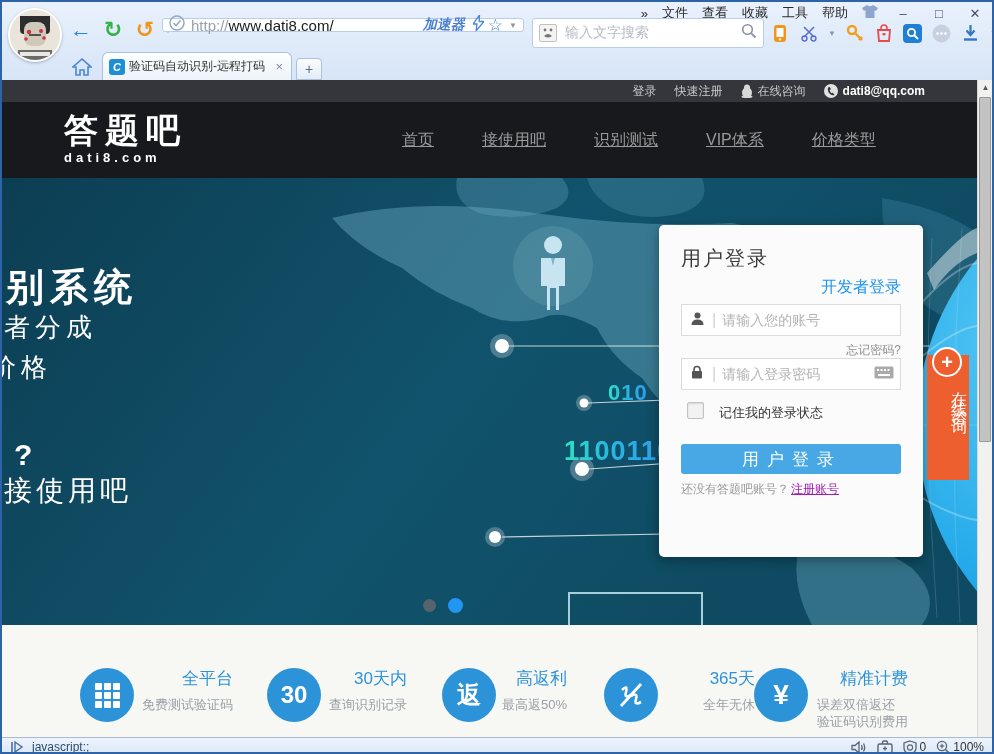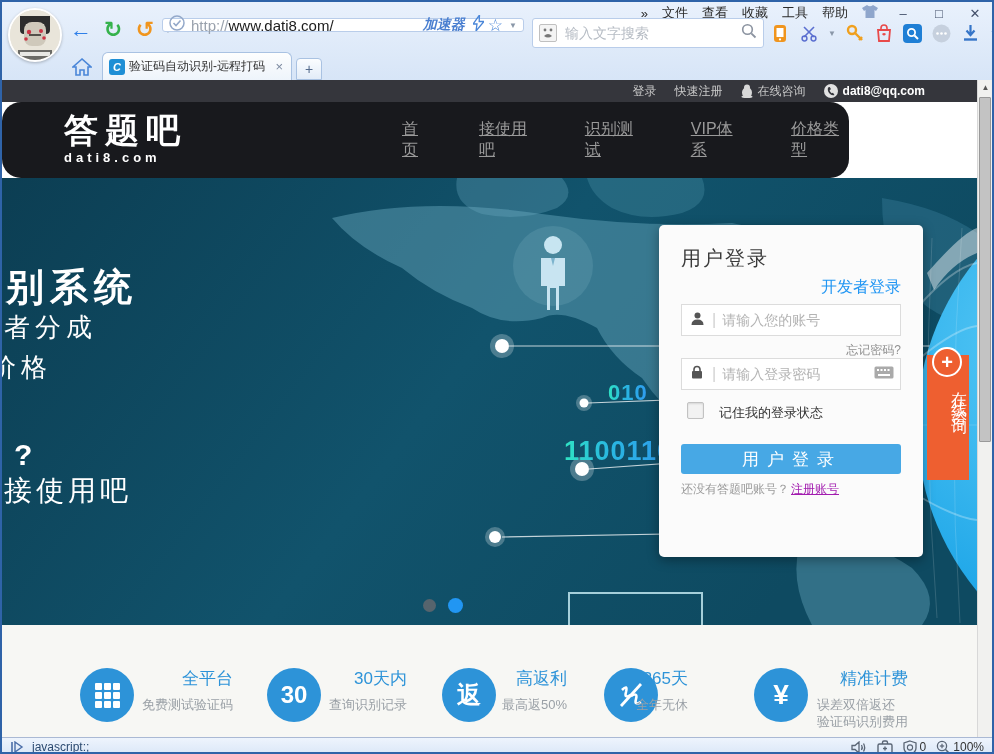--- a/index.html
+++ b/index.html
@@ -22,38 +22,38 @@
   .nb.refresh{color:#35b24c;}
   .nb.undo{color:#f0951e;}
   .caret{font-size:8px;color:#8a97a8;}
   .urlbar{position:absolute;left:160px;top:16px;width:362px;height:14px;background:#fff;border:1px solid #b9cdea;border-radius:3px;display:flex;align-items:center;padding:0 6px;}
   .url-text{flex:1;font-size:15px;white-space:nowrap;overflow:hidden;margin-left:6px;}
   .url-scheme{color:#9aa2ad;}
   .url-host{color:#1b1b1b;}
   .accel{font-size:14px;font-style:italic;font-weight:bold;color:#4a7fd0;margin-right:8px;}
   .star-glyph{font-size:17px;color:#4a86d8;margin:0 6px 0 4px;}
   .searchbox{position:absolute;left:530px;top:16px;width:232px;height:30px;background:#fff;border:1px solid #b9cdea;border-radius:3px;display:flex;align-items:center;padding:0 6px;}
-  .searchbox input{flex:1;border:none;outline:none;font-size:14px;color:#c2410c;background:transparent;min-width:0;font-family:Liberation Sans, sans-serif;}
+  .searchbox input{flex:1;border:none;outline:none;font-size:14px;color:#c2410c;background:transparent;min-width:0;font-family:Liberation Serif, serif;}
   .searchbox input::placeholder{color:#b6bcc4;}
   .engine-ic{width:18px;height:18px;border:1px solid #c0c0c0;border-radius:2px;background:#f4f4f4;display:flex;align-items:center;justify-content:center;margin-right:6px;}
   .tools{position:absolute;left:768px;top:16px;height:30px;display:flex;align-items:center;gap:9px;}
   .tool{width:20px;height:22px;display:flex;align-items:center;justify-content:center;}
   .tabrow{position:absolute;left:66px;top:48px;height:30px;display:flex;align-items:flex-end;}
   .homeic{width:28px;height:26px;display:flex;align-items:center;justify-content:center;margin-right:6px;}
   .tab{width:190px;height:28px;background:linear-gradient(#fdfefe,#eef4fb);border:1px solid #a9c2e2;border-bottom:none;border-radius:6px 6px 0 0;display:flex;align-items:center;padding:0 6px;}
   .tab-title{flex:1;font-size:12px;color:#333;white-space:nowrap;overflow:hidden;margin:0 4px;}
   .tab-close{font-size:13px;color:#7c8aa0;padding:0 2px;}
   .favicon{width:16px;height:16px;background:#1f8fd5;border-radius:3px;color:#fff;font-size:11px;font-weight:bold;font-style:italic;display:flex;align-items:center;justify-content:center;flex:none;}
   .newtab{width:26px;height:22px;margin-left:4px;background:linear-gradient(#fbfdff,#e2ecf8);border:1px solid #a9c2e2;border-radius:4px 4px 0 0;font-size:14px;color:#55master;color:#556b8c;display:flex;align-items:center;justify-content:center;}
   
   .page{position:absolute;left:0;top:78px;width:975px;height:657px;background:#fff;}
   .site-topbar{position:absolute;left:0;top:0;width:975px;height:22px;background:#35363c;display:flex;align-items:center;justify-content:flex-end;gap:18px;padding-right:52px;font-size:12px;color:#c9c9c9;}
   .site-topbar .grp{display:flex;align-items:center;gap:5px;}
   .site-topbar .email{color:#fff;font-weight:bold;}
-  .site-nav{position:absolute;left:0;top:22px;width:847px;height:76px;background:#18191d;border-radius:19px;}
+  .site-nav{position:absolute;left:0;top:22px;width:975px;height:76px;background:#18191d;}
   .logo{position:absolute;left:62px;top:10px;color:#fff;}
   .logo-main{font-size:34px;font-weight:900;letter-spacing:7px;line-height:36px;}
   .logo-sub{font-size:13px;font-weight:bold;letter-spacing:4px;margin-top:2px;}
   .nav-items{position:absolute;left:400px;top:0;height:76px;display:flex;align-items:center;gap:48px;font-size:16px;color:#9a9a9a;text-decoration:underline;}
   
   .hero{position:absolute;left:0;top:98px;width:975px;height:447px;overflow:hidden;background:#0e4a61;}
   .hero svg.map{position:absolute;left:0;top:0;}
   .hero-line{position:absolute;color:#fff;white-space:nowrap;z-index:2;}
   .hl0{left:4px;top:84px;font-size:38px;font-weight:bold;letter-spacing:6px;}
   .hl1{left:2px;top:132px;font-size:26px;letter-spacing:5px;}
@@ -462,21 +462,21 @@
         <div class="feat-sub">最高返50%</div>
       </div>
 
       <div class="feat-circle" style="left:602px;">
         <svg width="30" height="30" viewBox="0 0 30 30">
           <path d="M6 10 Q12 4 10 12 Q8 19 15 15" fill="none" stroke="#fff" stroke-width="2.6"></path>
           <path d="M15 16 Q22 12 20 19 Q18 26 25 22" fill="none" stroke="#fff" stroke-width="2.6"></path>
           <line x1="25" y1="4" x2="5" y2="26" stroke="#fff" stroke-width="2.8"></line>
         </svg>
       </div>
-      <div class="feat-text" style="left:634px;">
+      <div class="feat-text" style="left:701px;">
         <div class="feat-title">365天</div>
         <div class="feat-sub">全年无休</div>
       </div>
 
       <div class="feat-circle" style="left:752px;">
         <span class="ctext" style="font-size:28px;">¥</span>
       </div>
       <div class="feat-text" style="left:815px;">
         <div class="feat-title">精准计费</div>
         <div class="feat-sub"><span>误差双倍返还</span><br><span>验证码识别费用</span></div>

